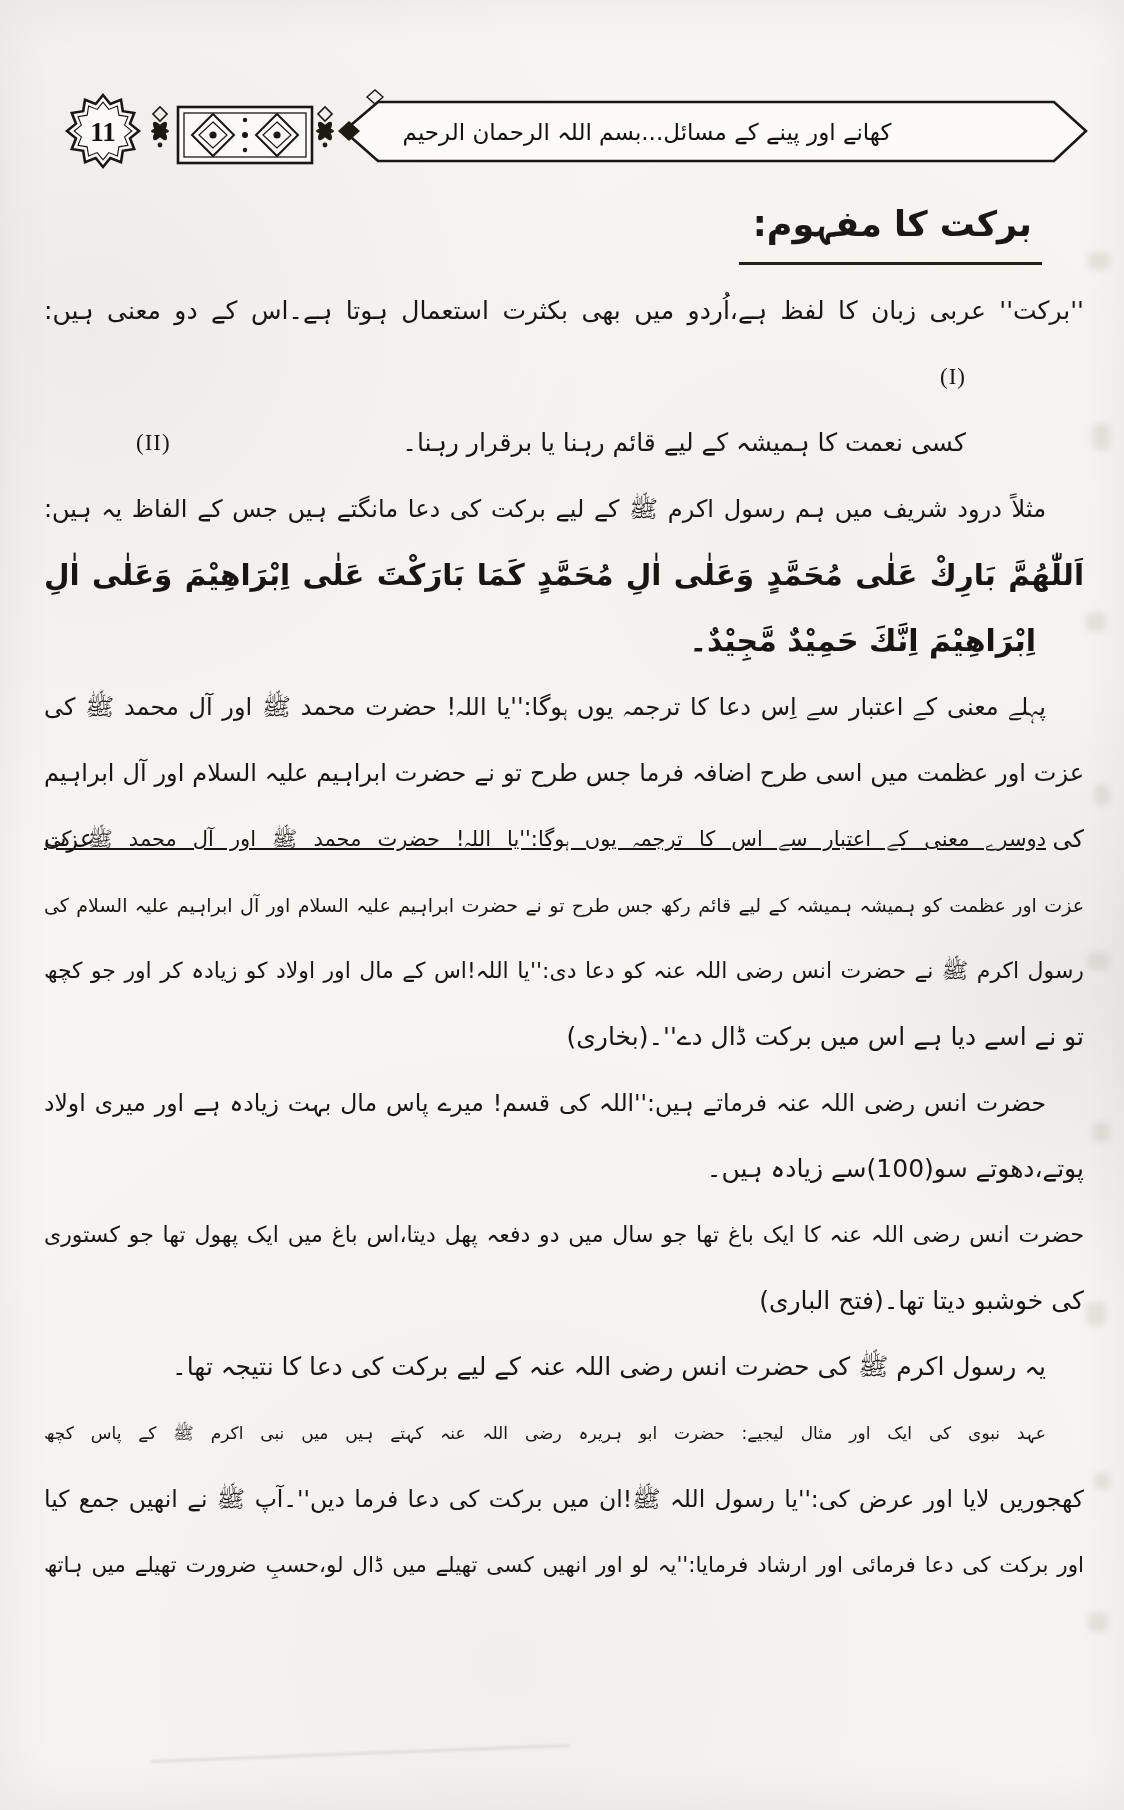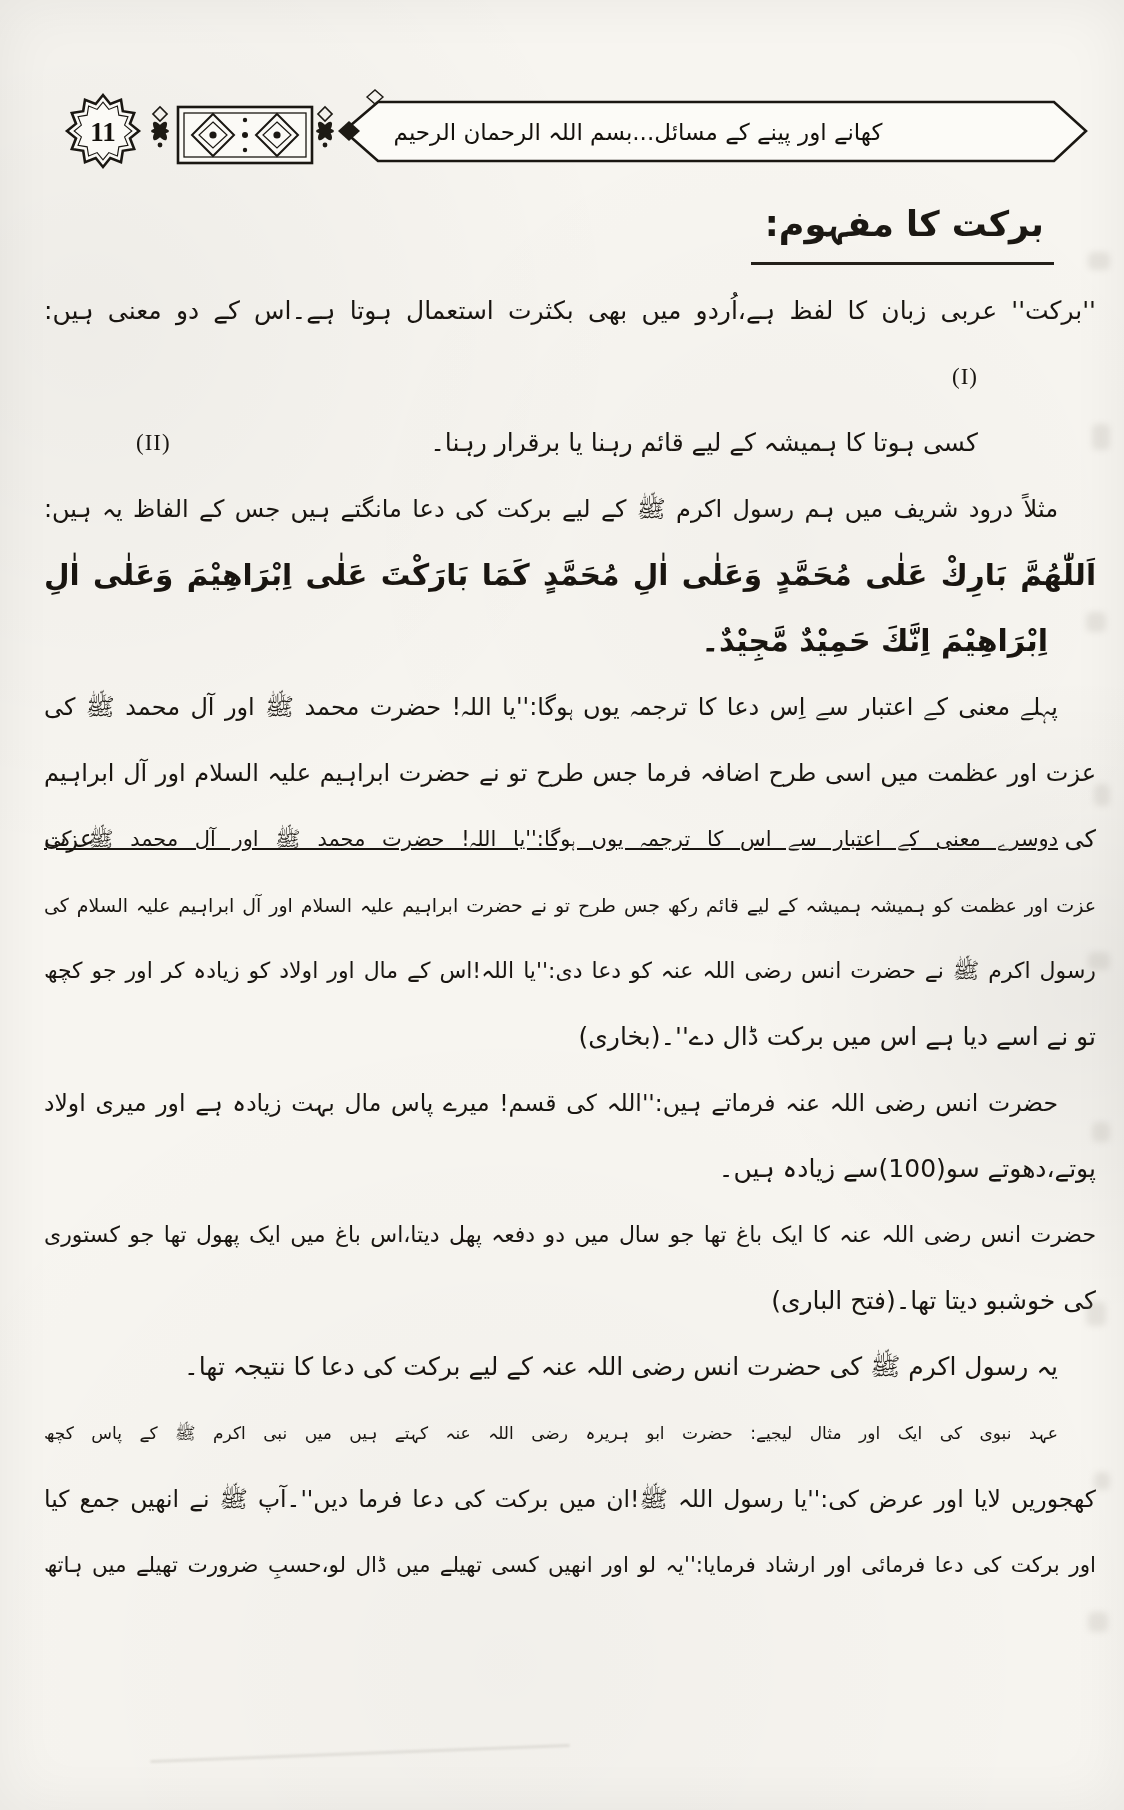--- a/index.html
+++ b/index.html
@@ -12,27 +12,27 @@
       radial-gradient(circle at 96% 55%, rgba(0,0,0,.05), transparent 22%),
       radial-gradient(circle at 45% 92%, rgba(0,0,0,.025), transparent 38%),
       radial-gradient(circle at 70% 30%, rgba(0,0,0,.02), transparent 30%),
       #f7f5f0;
     box-shadow:inset 0 0 60px rgba(0,0,0,.06);
   }
   
   .hdr{position:absolute;top:0;left:0;width:896px;height:190px;}
   .hdr svg{position:absolute;top:0;left:0;}
   .band-title{
-    position:absolute;left:338px;top:104px;width:600px;height:56px;
+    position:absolute;left:347px;top:104px;width:600px;height:56px;
     line-height:56px;text-align:center;font-size:23px;direction:rtl;
     color:#14110c;white-space:nowrap;
   }
   
   .content{
-    position:absolute;top:192px;right:0;left:0;
+    position:absolute;top:192px;right:12px;left:0;
     padding:0 28px 0 44px;direction:rtl;
   }
   .heading-row{height:86px;text-align:right;padding-right:42px;}
   .heading{
     display:inline-block;font-size:35px;font-weight:bold;line-height:64px;
     border-bottom:3px solid #24201a;padding:0 10px 6px 14px;
   }
   .line{
     height:66px;line-height:66px;font-size:25px;direction:rtl;
     color:#191510;
@@ -109,21 +109,21 @@
       <span class="heading">برکت کا مفہوم:</span>
     </div>
 
     <div class="line justify fit">''برکت'' عربی زبان کا لفظ ہے،اُردو میں بھی بکثرت استعمال ہوتا ہے۔اس کے دو معنی ہیں:</div>
 
     <div class="line listrow">
       <span class="marker">(I)</span>
     </div>
 
     <div class="line listrow">
-      <span class="ltext fitx">کسی ہوتا کا ہمیشہ کے لیے قائم رہنا یا برقرار رہنا۔</span>
+      <span class="ltext fitx">کسی نعمت کا ہمیشہ کے لیے قائم رہنا یا برقرار رہنا۔</span>
       <span class="marker">(II)</span>
     </div>
 
     <div class="line justify indent1 fit" style="font-size: 24px;">مثلاً درود شریف میں ہم رسول اکرم ﷺ کے لیے برکت کی دعا مانگتے ہیں جس کے الفاظ یہ ہیں:</div>
     <div class="line arabic justify fit" style="font-size: 29.5px;">اَللّٰهُمَّ بَارِكْ عَلٰى مُحَمَّدٍ وَعَلٰى اٰلِ مُحَمَّدٍ كَمَا بَارَكْتَ عَلٰى اِبْرَاهِيْمَ وَعَلٰى اٰلِ</div>
     <div class="line arabic alignright pad-r fit">اِبْرَاهِيْمَ اِنَّكَ حَمِيْدٌ مَّجِيْدٌ۔</div>
     <div class="line justify indent1 fit" style="font-size: 24px;">پہلے معنی کے اعتبار سے اِس دعا کا ترجمہ یوں ہوگا:''یا اللہ! حضرت محمد ﷺ اور آل محمد ﷺ کی</div>
     <div class="line justify fit" style="font-size: 24px;">عزت اور عظمت میں اسی طرح اضافہ فرما جس طرح تو نے حضرت ابراہیم علیہ السلام اور آل ابراہیم کی عزت</div>
     <div class="line justify indent1 fit" style="font-size: 21px; text-decoration: underline;">دوسرے معنی کے اعتبار سے اس کا ترجمہ یوں ہوگا:''یا اللہ! حضرت محمد ﷺ اور آل محمد ﷺ کی</div>
     <div class="line justify fit" style="font-size: 19px;">عزت اور عظمت کو ہمیشہ ہمیشہ کے لیے قائم رکھ جس طرح تو نے حضرت ابراہیم علیہ السلام اور آل ابراہیم علیہ السلام کی</div>

